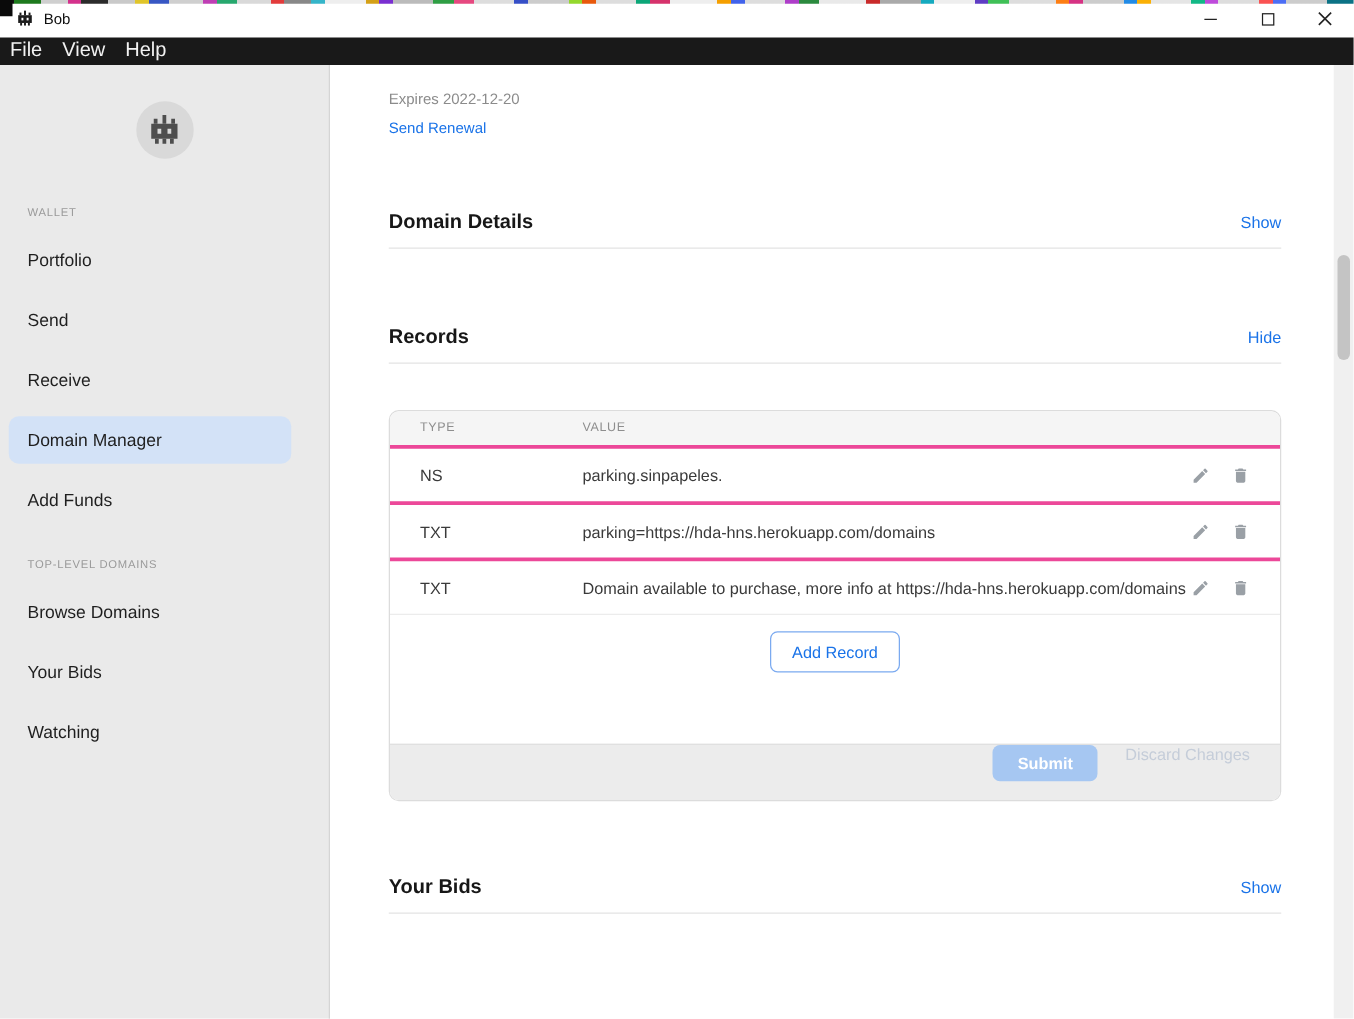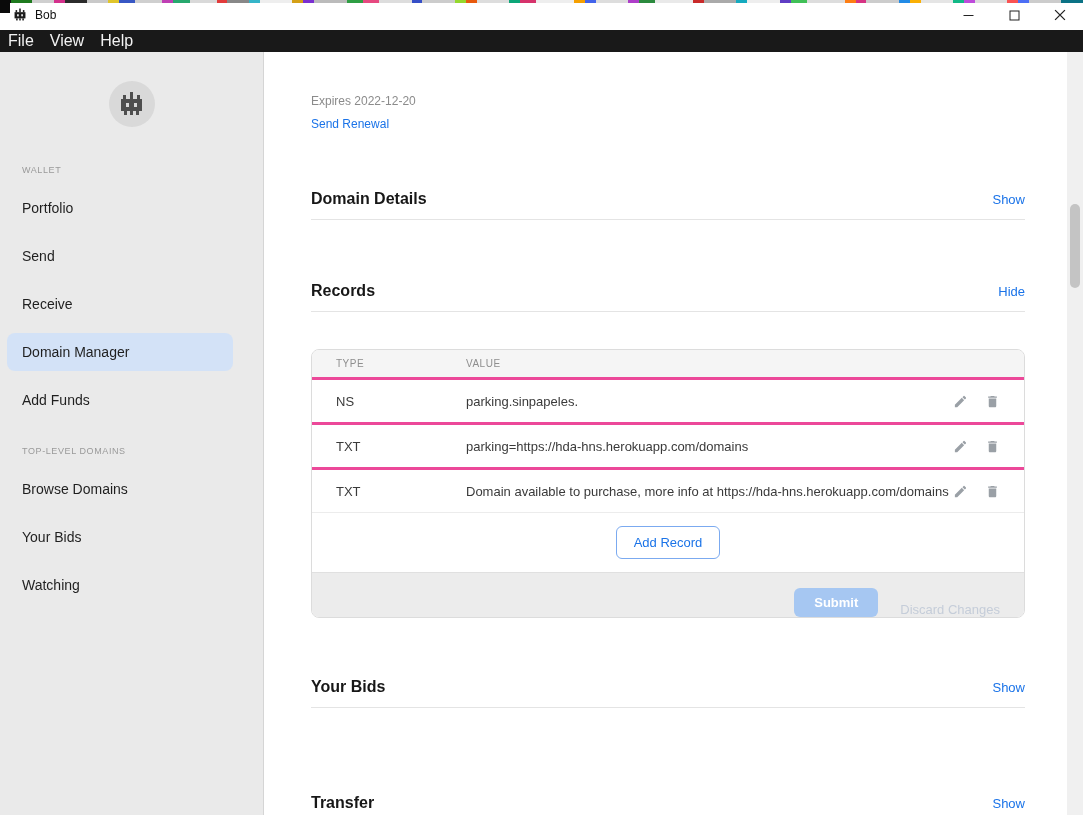--- a/index.html
+++ b/index.html
@@ -54,21 +54,21 @@
   .side-item { height: 38px; margin: 0 30px 10px 7px; display: flex; align-items: center; padding-left: 15px; border-radius: 8px; font-size: 14px; color: #1f1f1f; cursor: pointer; }
   .side-item.selected { background: var(--selected-bg, #d3e2f7); }
   .sidebar-footer { position: absolute; left: 35px; bottom: 20px; }
   .foot-label { font-size: 9px; color: #a8a8a8; margin-bottom: 3px; }
   .foot-value { font-size: 12px; font-family: "DejaVu Sans Mono", monospace; color: #3c3c3c; margin-bottom: 14px; }
   .foot-value.last { margin-bottom: 0; }
 
   
   .main { flex: 1; position: relative; background: #fff; overflow: hidden; }
   .content { margin: 0 58px 0 47px; }
-  .expires { margin: 0; padding-top: 42px; font-size: 12px; color: #8b8b8b; }
+  .expires { margin: 0; padding-top: 20px; font-size: 12px; color: #8b8b8b; }
   .renewal-link { display: inline-block; margin-top: 9px; }
   .link { font-size: 12px; color: var(--accent, #1a73e8); text-decoration: none; cursor: pointer; }
   .sec-toggle { font-size: 13px; }
 
   .section-header { display: flex; justify-content: space-between; align-items: baseline; padding-bottom: 11px; border-bottom: 1px solid #e4e4e4; }
   .sec-title { font-size: 16px; font-weight: 700; color: #171717; margin: 0; }
   .mt-a { margin-top: 58px; }
   .mt-b { margin-top: 62px; }
   .mt-c { margin-top: 60px; }
   .mt-d { margin-top: 86px; }
@@ -76,21 +76,21 @@
   
   .records-table { margin-top: 37px; border: 1px solid #dcdcdc; border-radius: 8px; overflow: hidden; }
   .t-head { display: flex; align-items: center; height: 27px; background: #f5f5f5; font-size: 10px; color: #8e8e8e; letter-spacing: .5px; }
   .col-type { width: 154px; padding-left: 24px; flex: none; }
   .col-value { flex: 1; min-width: 0; white-space: nowrap; overflow: hidden; }
   .t-row { display: flex; align-items: center; height: 45px; border-top: 3px solid #ec4899; font-size: 13px; color: #3a3a3a; background: #fff; }
   .row-actions { flex: none; display: flex; gap: 17px; padding-right: 24px; }
   .icon-btn { display: flex; align-items: center; cursor: pointer; }
   .t-addrow { display: flex; align-items: center; justify-content: center; height: 60px; border-top: 1px solid #ececec; background: #fff; }
   .add-record-btn { font-size: 13px; color: var(--accent, #1a73e8); background: #fff; border: 1px solid #7baaf0; border-radius: 6px; padding: 8px 17px; cursor: pointer; font-family: inherit; }
-  .t-footer { display: flex; align-items: flex-end; justify-content: flex-end; height: 45px; border-top: 1px solid #e0e0e0; background: #ececec; padding-right: 24px; }
+  .t-footer { display: flex; align-items: flex-start; justify-content: flex-end; height: 45px; border-top: 1px solid #e0e0e0; background: #ececec; padding-right: 24px; margin-top: 44px; }
   .submit-btn { background: var(--submit-bg, #a6c7f2); color: #fff; border: none; border-radius: 6px; font-size: 13px; font-weight: 700; padding: 7px 20px; cursor: pointer; font-family: inherit; }
   .discard { font-size: 13px; color: var(--discard-color, #c5cdd9); margin-left: 22px; cursor: pointer; }
 
   
   .scrollbar { position: absolute; top: 0; right: 0; bottom: 0; width: 16px; background: #f0f0f0; }
   .scroll-thumb { position: absolute; top: 152px; left: 3px; width: 10px; height: 84px; border-radius: 5px; background: #c4c4c4; cursor: pointer; }
 </style>
 </head>
 <body>
 

